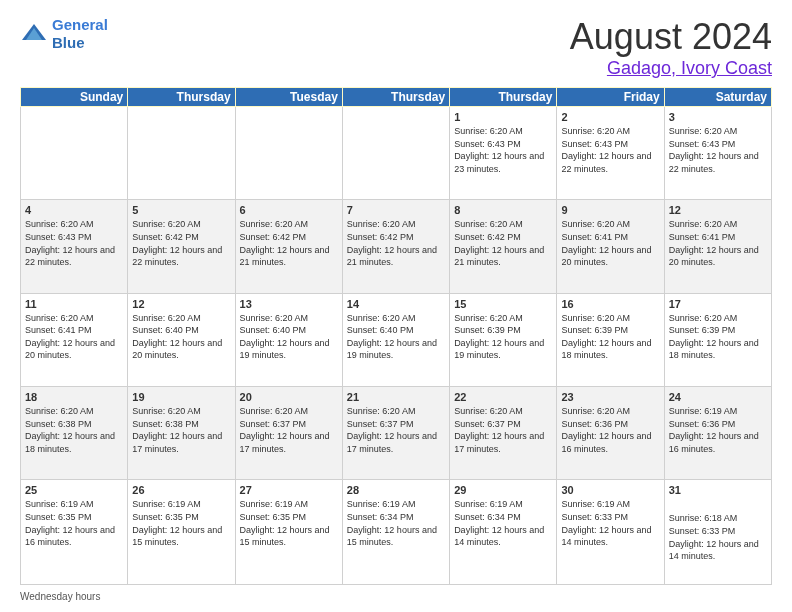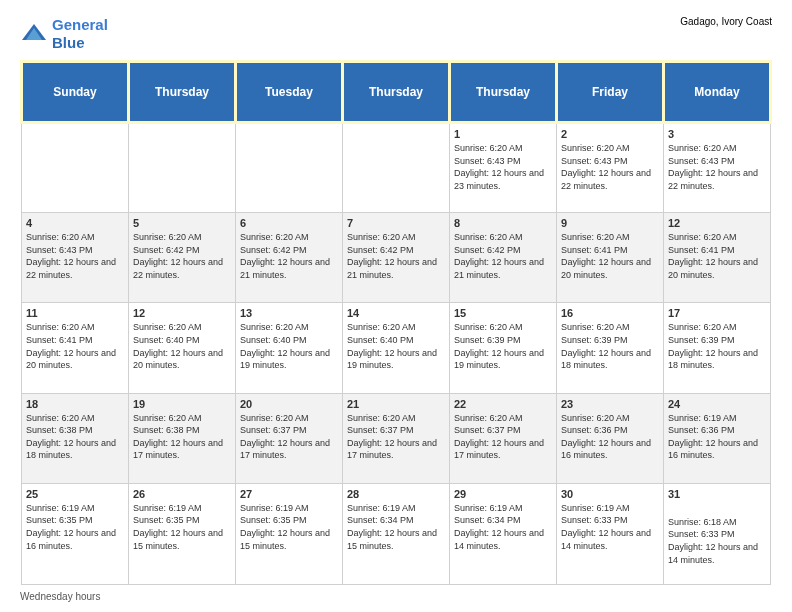--- a/index.html
+++ b/index.html
@@ -44,39 +44,40 @@
     }
     .title-section {
       text-align: right;
     }
     .month-year {
       font-size: 36px;
       color: #333;
       font-weight: 300;
     }
     .location {
-      font-size: 10px;
-      color: #000000;
+      font-size: 18px;
+      color: #6d28d9;
+      text-decoration: underline;
     }
     .calendar {
       flex: 1;
       border-collapse: collapse;
       width: 100%;
       table-layout: fixed;
     }
     .calendar thead tr {
       background-color: #2e6db4;
     }
     .calendar thead th {
       color: #fff;
       font-size: 12px;
       font-weight: bold;
-      padding: 22px 4px;
-      text-align: center;
-      border: 3px solid #fef9c3;
+      padding: 2px 4px;
+      text-align: right;
+      border: 1px solid #fef9c3;
     }
     .calendar tbody tr {
       background-color: #fff;
     }
     .calendar tbody tr:nth-child(even) {
       background-color: #f2f2f2;
     }
     .calendar tbody td {
       vertical-align: top;
       font-size: 9.5px;
@@ -112,34 +113,35 @@
       <svg class="logo-icon" viewBox="0 0 28 28">
         <polygon points="14,4 26,20 2,20" fill="#2e6db4"></polygon>
         <polygon points="14,8 22,20 6,20" fill="#5a9fd4"></polygon>
       </svg>
       <div class="logo-text">
         <div><span>General</span></div>
         <div><span style="color:#2e6db4">Blue</span></div>
       </div>
     </div>
     <div class="title-section">
+      <div class="month-year">August 2024</div>
       <div class="location">Gadago, Ivory Coast</div>
     </div>
   </div>
 
   <table class="calendar">
     <thead>
       <tr>
       <th>Sunday</th>
           <th>Thursday</th>
           <th>Tuesday</th>
           <th>Thursday</th>
           <th>Thursday</th>
           <th>Friday</th>
-          <th>Monday</th>
+          <th>Saturday</th>
         </tr>
     </thead>
     <tbody id="calendar-body">
     <tr>
           <td></td>
           <td></td>
           <td></td>
           <td></td>
           <td>
             <span class="day-num">1</span>

